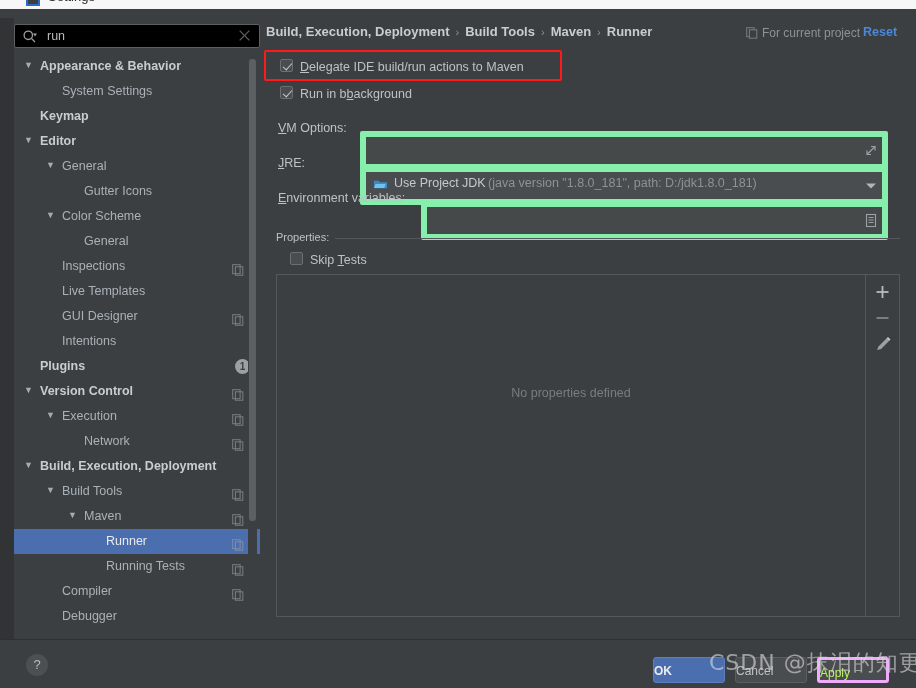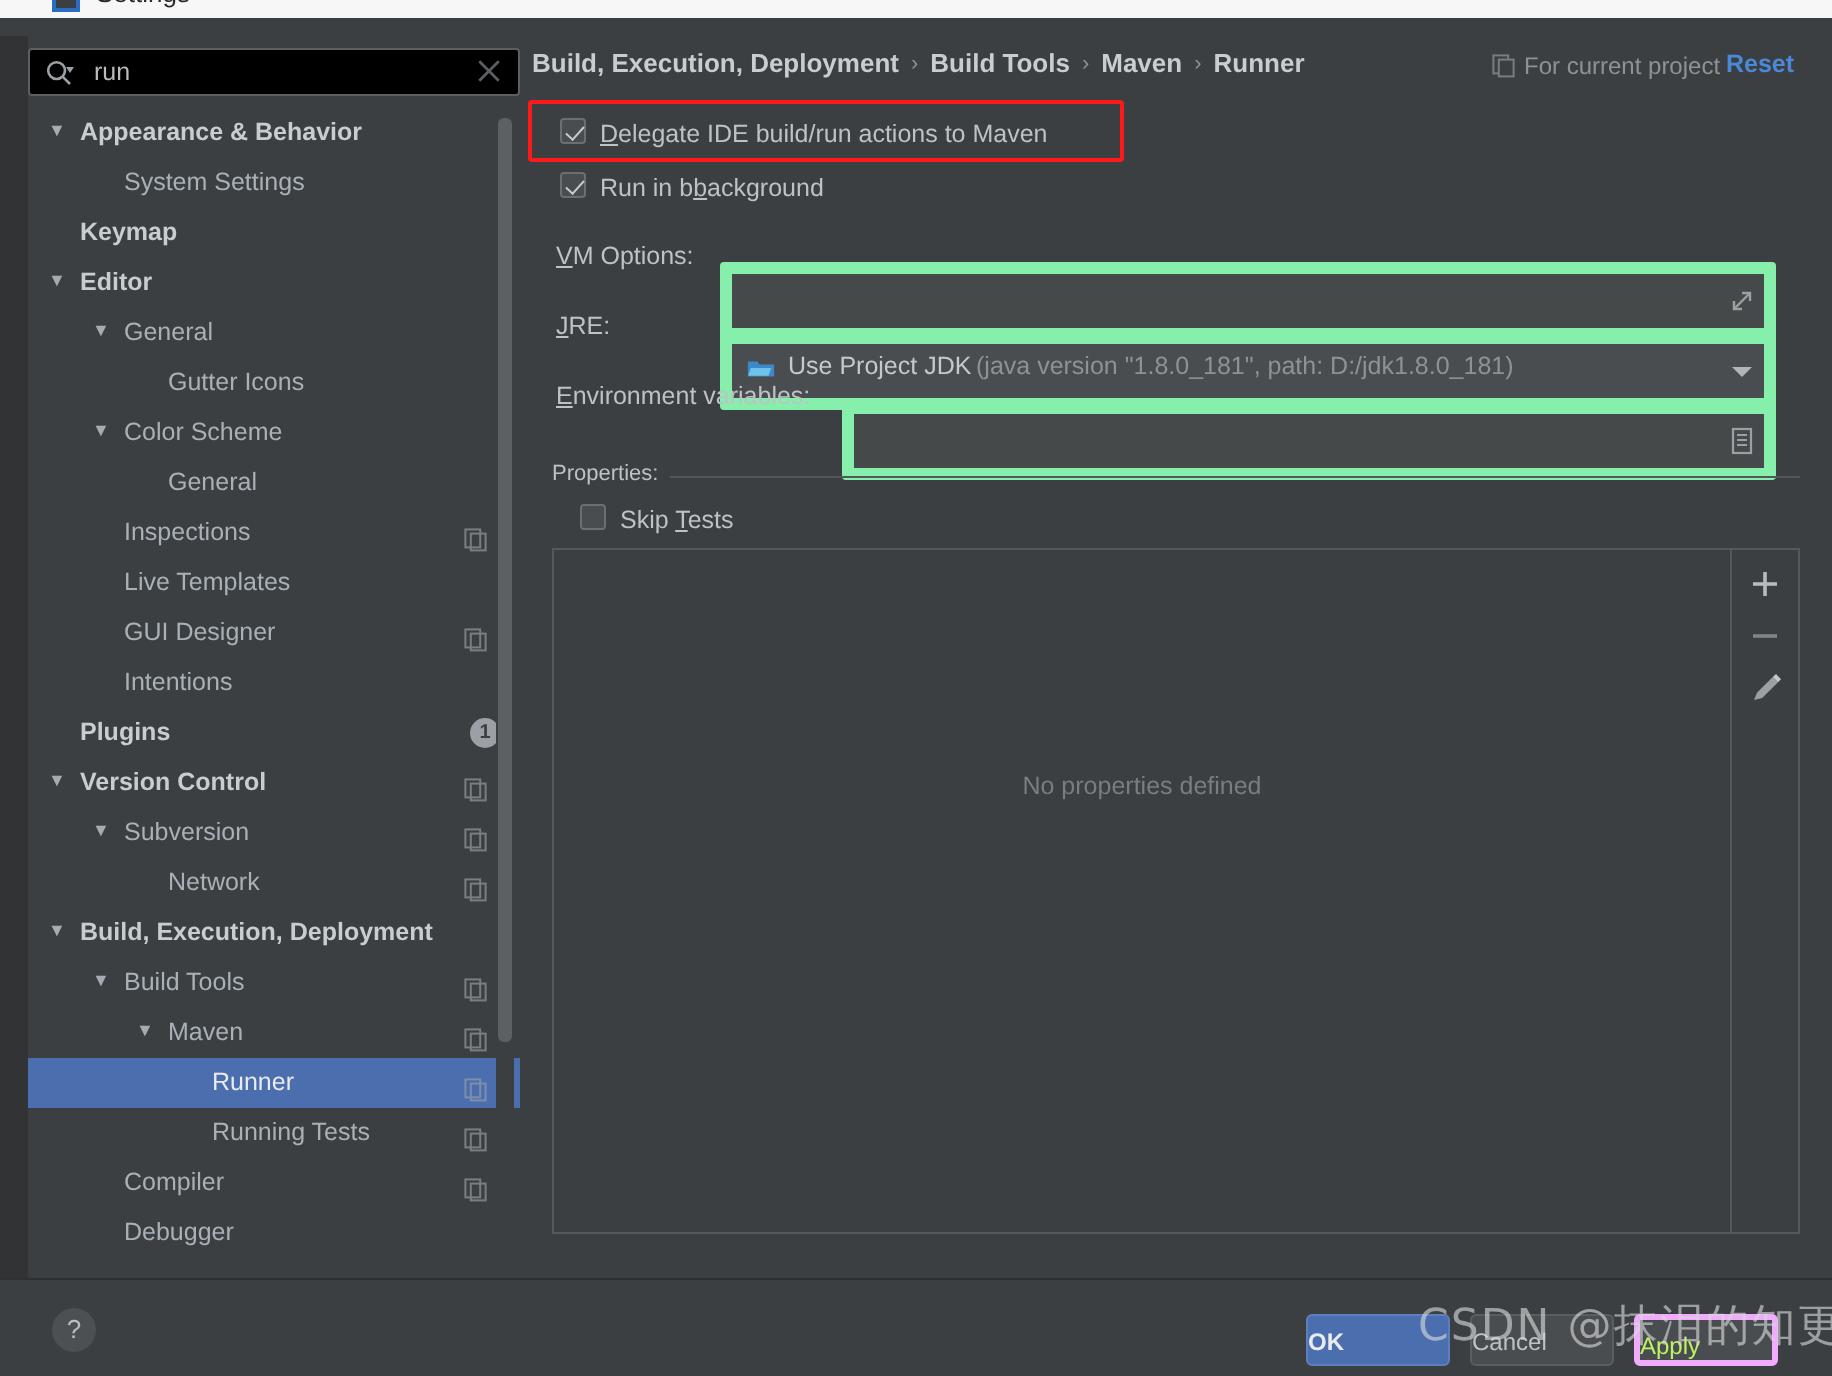--- a/index.html
+++ b/index.html
@@ -428,21 +428,21 @@
           <div class="tree-row"><span class="tw" style="margin-left: 32px;"></span><span class="tree-label" style="margin-left: 5px;">GUI Designer</span><span class="row-icon"><svg viewBox="0 0 12 12" style="width:12px;height:12px;">
                 <rect x="0.7" y="0.7" width="7.4" height="9" fill="none" stroke="#9aa0a6" stroke-width="1"></rect>
                 <rect x="3.4" y="2.8" width="7.4" height="8.4" fill="none" stroke="#9aa0a6" stroke-width="1"></rect>
               </svg></span></div>
           <div class="tree-row"><span class="tw" style="margin-left: 32px;"></span><span class="tree-label" style="margin-left: 5px;">Intentions</span></div>
           <div class="tree-row bold"><span class="tw" style="margin-left: 10px;"></span><span class="tree-label" style="margin-left: 5px;">Plugins</span><span class="badge">1</span></div>
           <div class="tree-row bold"><span class="tw" style="margin-left: 10px;">▼</span><span class="tree-label" style="margin-left: 5px;">Version Control</span><span class="row-icon"><svg viewBox="0 0 12 12" style="width:12px;height:12px;">
                 <rect x="0.7" y="0.7" width="7.4" height="9" fill="none" stroke="#9aa0a6" stroke-width="1"></rect>
                 <rect x="3.4" y="2.8" width="7.4" height="8.4" fill="none" stroke="#9aa0a6" stroke-width="1"></rect>
               </svg></span></div>
-          <div class="tree-row"><span class="tw" style="margin-left: 32px;">▼</span><span class="tree-label" style="margin-left: 5px;">Subversion</span><span class="row-icon"><svg viewBox="0 0 12 12" style="width:12px;height:12px;">
+          <div class="tree-row"><span class="tw" style="margin-left: 32px;">▼</span><span class="tree-label" style="margin-left: 5px;">Execution</span><span class="row-icon"><svg viewBox="0 0 12 12" style="width:12px;height:12px;">
                 <rect x="0.7" y="0.7" width="7.4" height="9" fill="none" stroke="#9aa0a6" stroke-width="1"></rect>
                 <rect x="3.4" y="2.8" width="7.4" height="8.4" fill="none" stroke="#9aa0a6" stroke-width="1"></rect>
               </svg></span></div>
           <div class="tree-row"><span class="tw" style="margin-left: 54px;"></span><span class="tree-label" style="margin-left: 5px;">Network</span><span class="row-icon"><svg viewBox="0 0 12 12" style="width:12px;height:12px;">
                 <rect x="0.7" y="0.7" width="7.4" height="9" fill="none" stroke="#9aa0a6" stroke-width="1"></rect>
                 <rect x="3.4" y="2.8" width="7.4" height="8.4" fill="none" stroke="#9aa0a6" stroke-width="1"></rect>
               </svg></span></div>
           <div class="tree-row bold"><span class="tw" style="margin-left: 10px;">▼</span><span class="tree-label" style="margin-left: 5px;">Build, Execution, Deployment</span></div>
           <div class="tree-row"><span class="tw" style="margin-left: 32px;">▼</span><span class="tree-label" style="margin-left: 5px;">Build Tools</span><span class="row-icon"><svg viewBox="0 0 12 12" style="width:12px;height:12px;">
                 <rect x="0.7" y="0.7" width="7.4" height="9" fill="none" stroke="#9aa0a6" stroke-width="1"></rect>

